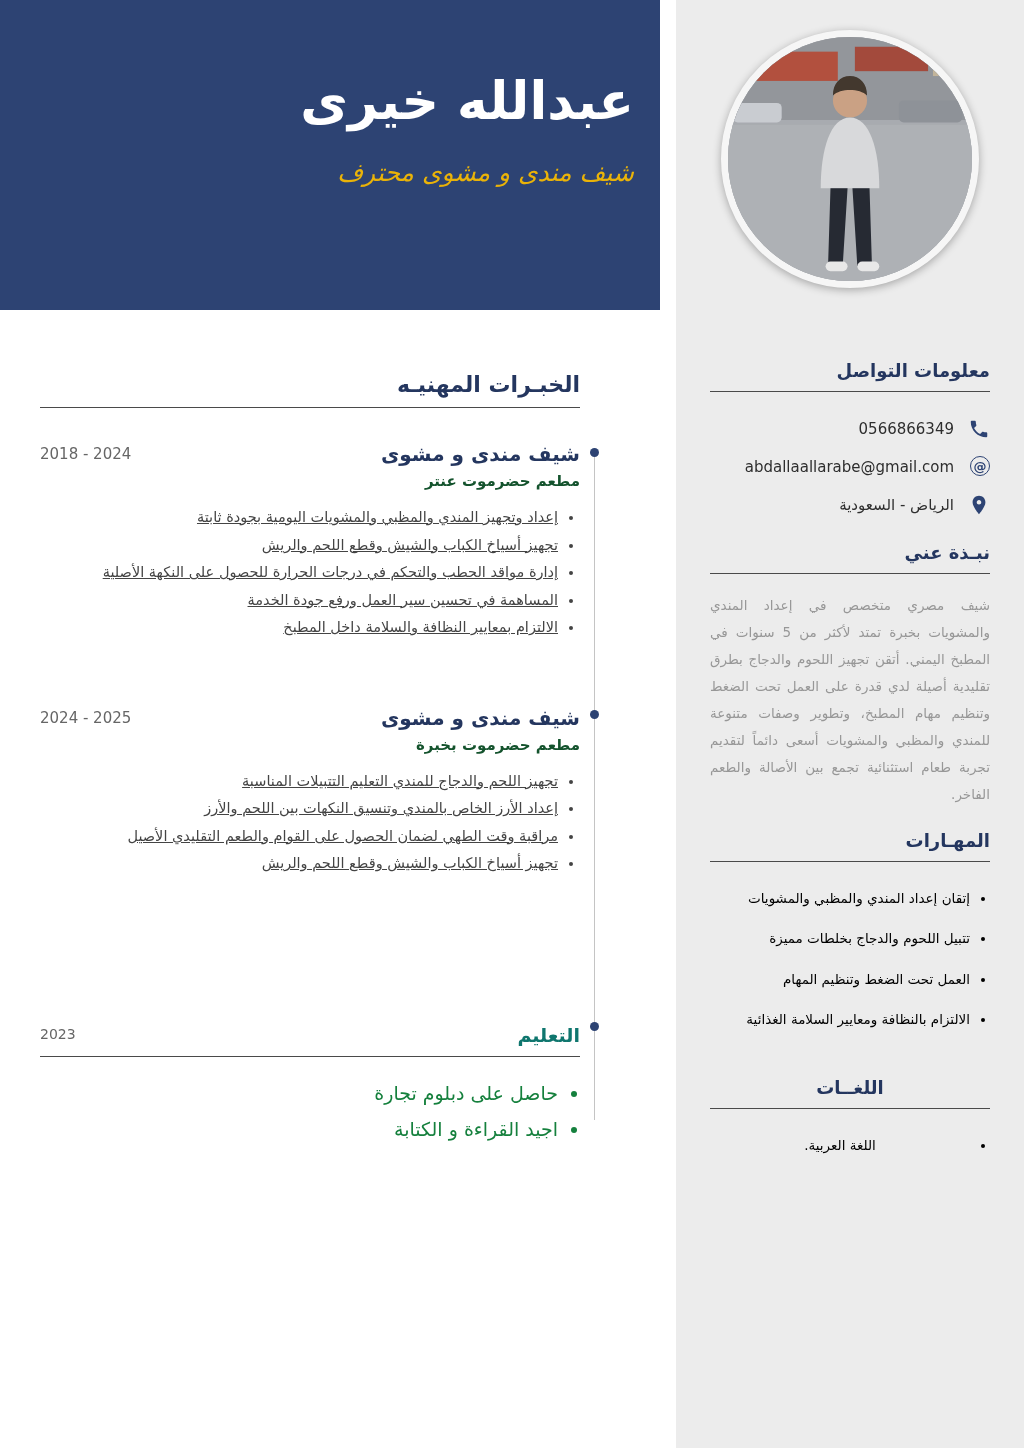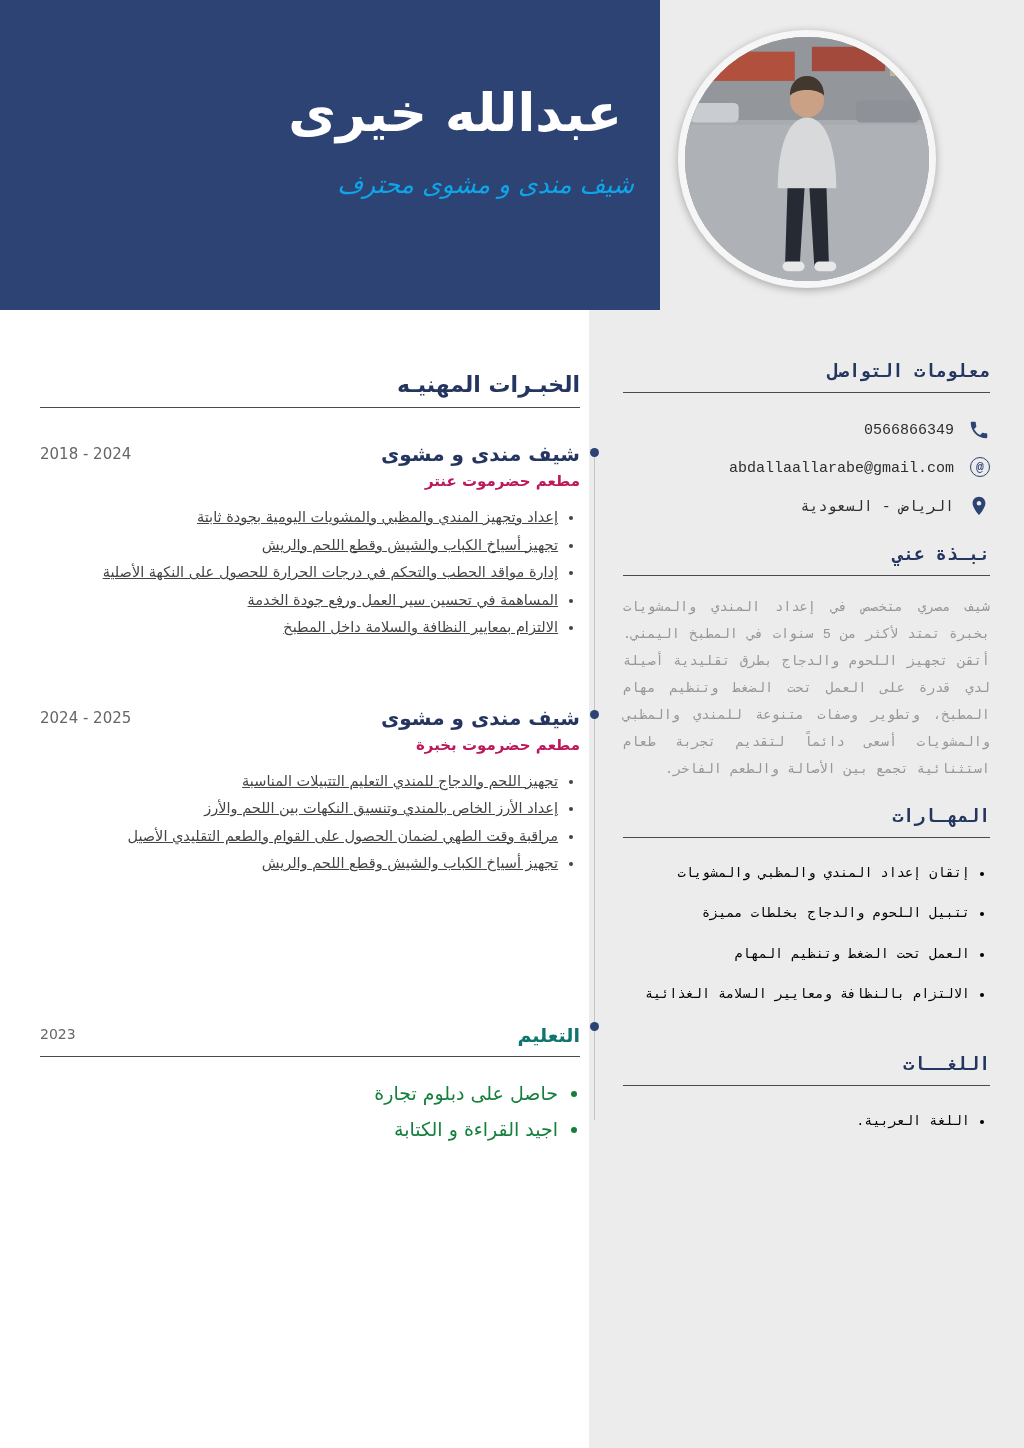--- a/index.html
+++ b/index.html
@@ -15,34 +15,33 @@
   
   .header-block {
     position: absolute; top: 0; left: 0;
     width: 660px; height: 310px;
     background: #2d4373;
     color: #fff;
     direction: rtl; text-align: right;
     padding: 72px 26px 0 30px;
   }
   .header-name {
-    margin: 12px; font-size: 52px; font-weight: bold; letter-spacing: 1px;
+    margin: 0; font-size: 52px; font-weight: bold; letter-spacing: 1px;
     line-height: 1.15;
   }
   .header-title {
     margin-top: 26px; font-size: 25px; font-style: italic;
-    letter-spacing: 2px; color: #0ea5e9;
+    letter-spacing: 2px; color: #eab308;
   }
 
   
   .sidebar {
     position: absolute; top: 0; right: 0;
-    width: 435px; height: 1448px;
+    width: 348px; height: 1448px;
     background: #ececec;
-    font-family: Liberation Mono, monospace;
   }
   .photo-wrap {
     margin: 30px auto 0; width: 258px; height: 258px;
     border-radius: 50%;
     border: 7px solid #f6f6f6;
     box-shadow: 0 2px 8px rgba(0,0,0,0.3);
     overflow: hidden;
     background: #a8abb0;
   }
   .photo-wrap svg { display: block; width: 100%; height: 100%; }
@@ -74,38 +73,38 @@
     color: #979797; text-align: justify;
   }
 
   .skills-section { margin-top: 22px; }
   .side-list {
     margin: 24px 0 0; padding: 0 20px 0 0;
     list-style: disc; color: #555;
   }
   .side-list li { font-size: 13.5px; line-height: 1.8; margin-bottom: 16px; color: #000000; }
 
-  .languages-section { margin-top: 46px; }
+  .languages-section { margin-top: 46px; text-align: center; }
 
   
   .main {
     position: absolute; top: 372px; left: 40px;
     width: 540px; direction: rtl; text-align: right;
   }
   .main-heading {
     margin: 0; font-size: 22px; font-weight: bold; color: #24365f;
     padding-bottom: 10px; border-bottom: 1px solid #4a4a4a;
   }
   .experience-section .main-heading { margin-bottom: 34px; }
 
   .job { margin-bottom: 64px; }
   .job-row { display: flex; justify-content: space-between; align-items: center; }
   .job-title { margin: 0; font-size: 20px; font-weight: bold; color: #24365f; }
   .job-date { font-size: 15px; color: #666; direction: ltr; unicode-bidi: embed; }
-  .job-company { margin-top: 6px; font-size: 15px; font-weight: bold; color: #be185d; }
+  .job-company { margin-top: 6px; font-size: 15px; font-weight: bold; color: #14532d; }
   .job-bullets {
     margin: 14px 0 0; padding: 0 22px 0 0; list-style: disc; color: #333;
   }
   .job-bullets li { font-size: 14.5px; line-height: 1.9; color: #444; text-decoration: underline; }
 
   .education-section { margin-top: 140px; }
   .edu-head-row {
     display: flex; justify-content: space-between; align-items: flex-end;
     padding-bottom: 10px; border-bottom: 1px solid #4a4a4a;
   }

